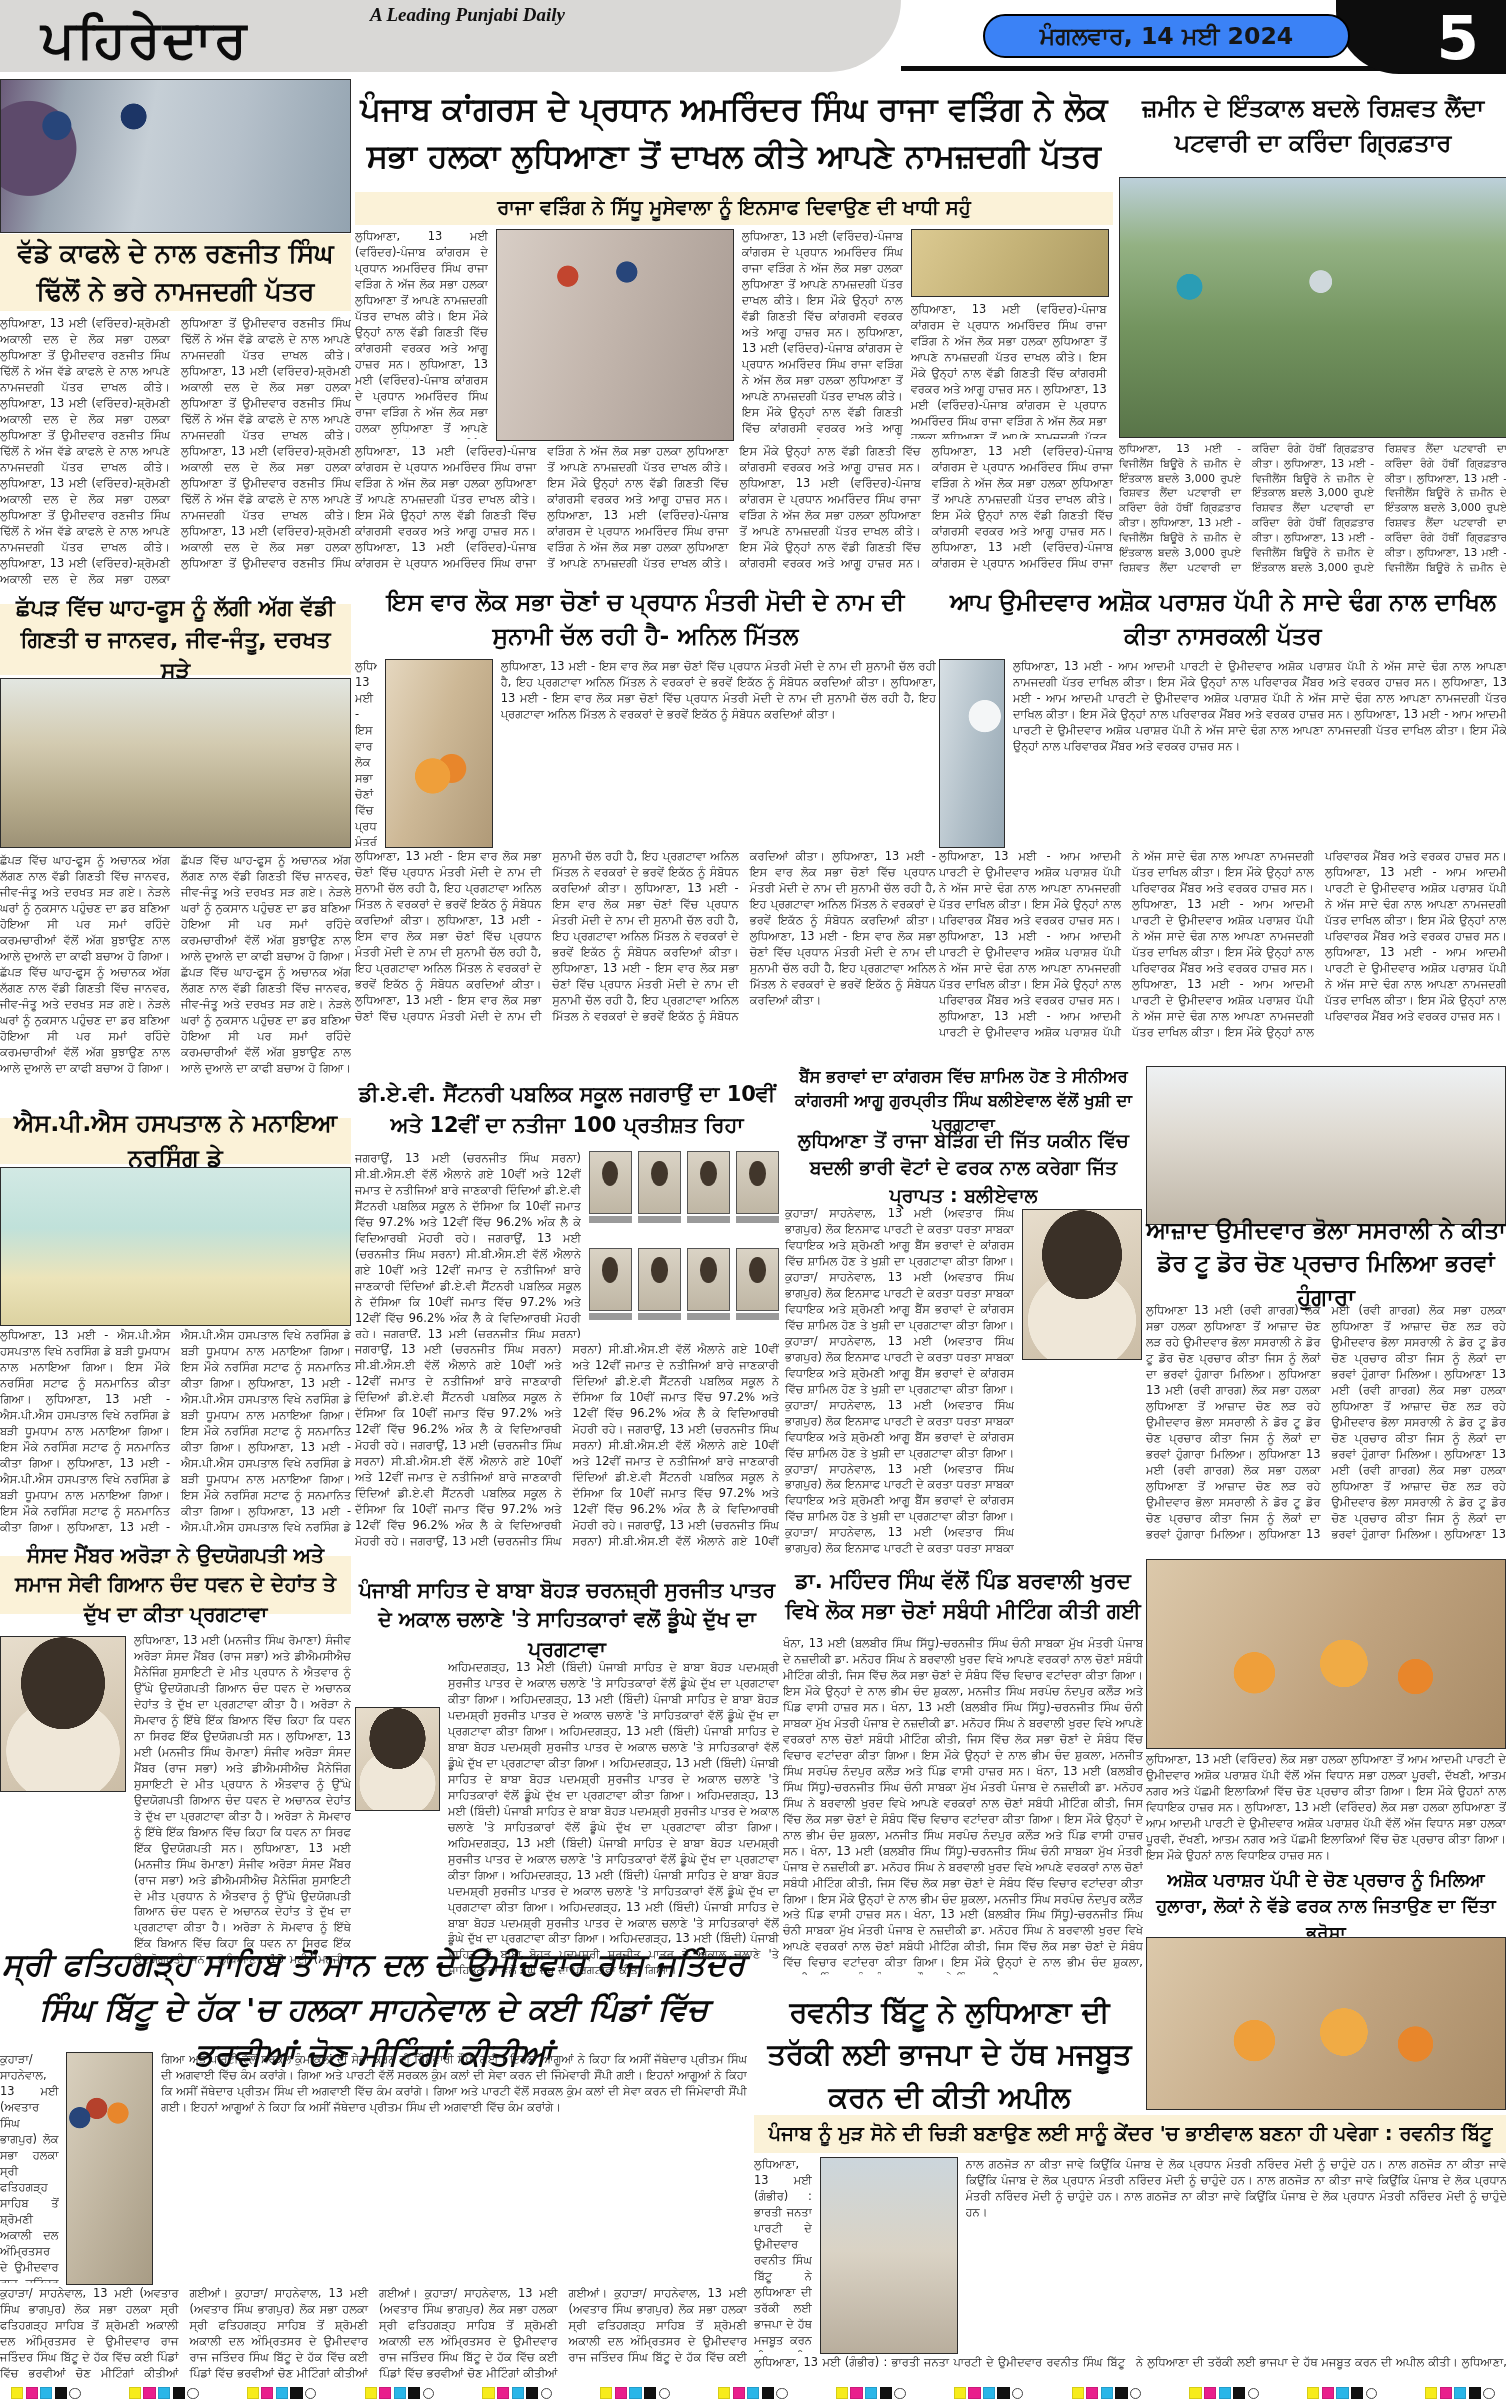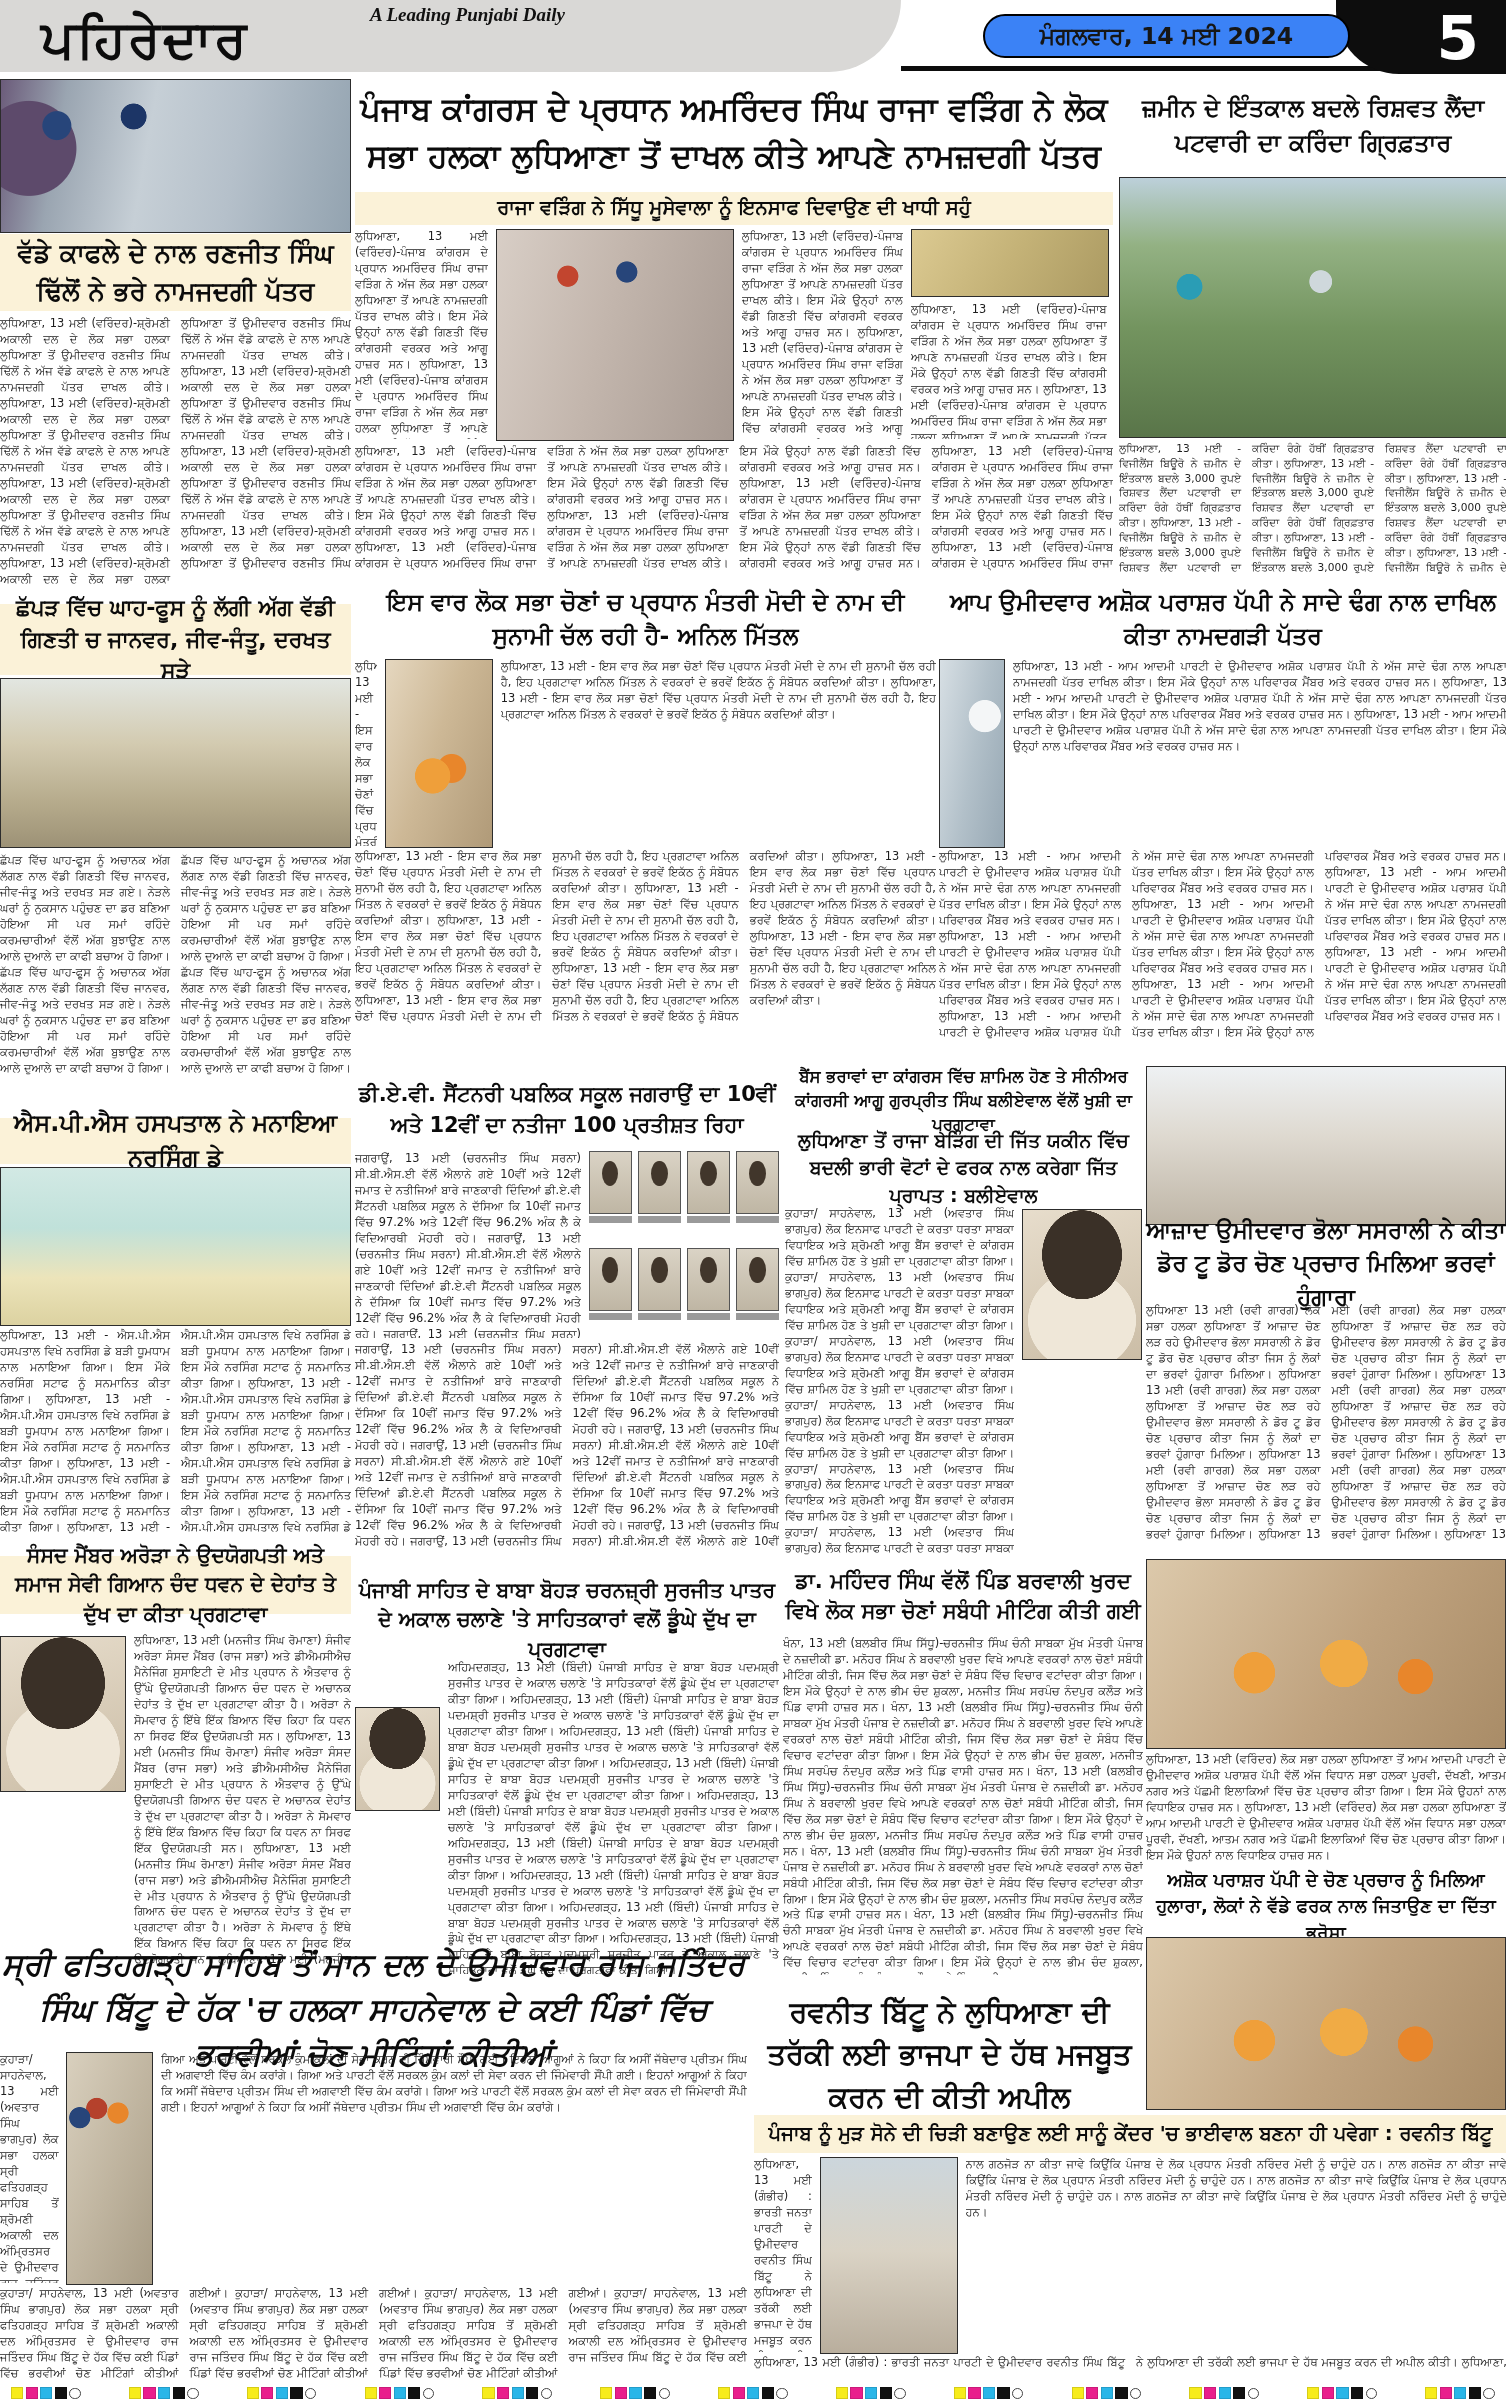--- a/index.html
+++ b/index.html
@@ -134,21 +134,21 @@
     <div class="abs hl" style="left:355px;top:582px;width:581px;height:74px;font-size:23.6px;">ਇਸ ਵਾਰ ਲੋਕ ਸਭਾ ਚੋਣਾਂ ਚ ਪ੍ਰਧਾਨ ਮੰਤਰੀ ਮੋਦੀ ਦੇ ਨਾਮ ਦੀ ਸੁਨਾਮੀ ਚੱਲ ਰਹੀ ਹੈ- ਅਨਿਲ ਮਿੱਤਲ</div>
     <div class="abs row" style="left:355px;top:659px;width:581px;height:187px;">
       <div class="bt" style="width:82px;height:187px;overflow:hidden;">ਲੁਧਿਆਣਾ, 13 ਮਈ - ਇਸ ਵਾਰ ਲੋਕ ਸਭਾ ਚੋਣਾਂ ਵਿੱਚ ਪ੍ਰਧਾਨ ਮੰਤਰੀ ਮੋਦੀ ਦੇ ਨਾਮ ਦੀ ਸੁਨਾਮੀ ਚੱਲ ਰਹੀ ਹੈ, ਇਹ ਪ੍ਰਗਟਾਵਾ ਅਨਿਲ ਮਿੱਤਲ ਨੇ ਵਰਕਰਾਂ ਦੇ ਭਰਵੇਂ ਇਕੱਠ ਨੂੰ ਸੰਬੋਧਨ ਕਰਦਿਆਂ ਕੀਤਾ।  ਲੁਧਿਆਣਾ, 13 ਮਈ - ਇਸ ਵਾਰ ਲੋਕ ਸਭਾ ਚੋਣਾਂ ਵਿੱਚ ਪ੍ਰਧਾਨ ਮੰਤਰੀ ਮੋਦੀ ਦੇ ਨਾਮ ਦੀ ਸੁਨਾਮੀ ਚੱਲ ਰਹੀ ਹੈ, ਇਹ ਪ੍ਰਗਟਾਵਾ ਅਨਿਲ ਮਿੱਤਲ ਨੇ ਵਰਕਰਾਂ ਦੇ ਭਰਵੇਂ ਇਕੱਠ ਨੂੰ ਸੰਬੋਧਨ ਕਰਦਿਆਂ ਕੀਤਾ। </div>
       <div class="ph ph-stage" style="width:389px;height:187px;"></div>
       <div class="bt grow" style="height:187px;overflow:hidden;">ਲੁਧਿਆਣਾ, 13 ਮਈ - ਇਸ ਵਾਰ ਲੋਕ ਸਭਾ ਚੋਣਾਂ ਵਿੱਚ ਪ੍ਰਧਾਨ ਮੰਤਰੀ ਮੋਦੀ ਦੇ ਨਾਮ ਦੀ ਸੁਨਾਮੀ ਚੱਲ ਰਹੀ ਹੈ, ਇਹ ਪ੍ਰਗਟਾਵਾ ਅਨਿਲ ਮਿੱਤਲ ਨੇ ਵਰਕਰਾਂ ਦੇ ਭਰਵੇਂ ਇਕੱਠ ਨੂੰ ਸੰਬੋਧਨ ਕਰਦਿਆਂ ਕੀਤਾ।  ਲੁਧਿਆਣਾ, 13 ਮਈ - ਇਸ ਵਾਰ ਲੋਕ ਸਭਾ ਚੋਣਾਂ ਵਿੱਚ ਪ੍ਰਧਾਨ ਮੰਤਰੀ ਮੋਦੀ ਦੇ ਨਾਮ ਦੀ ਸੁਨਾਮੀ ਚੱਲ ਰਹੀ ਹੈ, ਇਹ ਪ੍ਰਗਟਾਵਾ ਅਨਿਲ ਮਿੱਤਲ ਨੇ ਵਰਕਰਾਂ ਦੇ ਭਰਵੇਂ ਇਕੱਠ ਨੂੰ ਸੰਬੋਧਨ ਕਰਦਿਆਂ ਕੀਤਾ। </div>
     </div>
     <div class="abs bt c3" style="left:355px;top:849px;width:581px;height:236px;">ਲੁਧਿਆਣਾ, 13 ਮਈ - ਇਸ ਵਾਰ ਲੋਕ ਸਭਾ ਚੋਣਾਂ ਵਿੱਚ ਪ੍ਰਧਾਨ ਮੰਤਰੀ ਮੋਦੀ ਦੇ ਨਾਮ ਦੀ ਸੁਨਾਮੀ ਚੱਲ ਰਹੀ ਹੈ, ਇਹ ਪ੍ਰਗਟਾਵਾ ਅਨਿਲ ਮਿੱਤਲ ਨੇ ਵਰਕਰਾਂ ਦੇ ਭਰਵੇਂ ਇਕੱਠ ਨੂੰ ਸੰਬੋਧਨ ਕਰਦਿਆਂ ਕੀਤਾ।  ਲੁਧਿਆਣਾ, 13 ਮਈ - ਇਸ ਵਾਰ ਲੋਕ ਸਭਾ ਚੋਣਾਂ ਵਿੱਚ ਪ੍ਰਧਾਨ ਮੰਤਰੀ ਮੋਦੀ ਦੇ ਨਾਮ ਦੀ ਸੁਨਾਮੀ ਚੱਲ ਰਹੀ ਹੈ, ਇਹ ਪ੍ਰਗਟਾਵਾ ਅਨਿਲ ਮਿੱਤਲ ਨੇ ਵਰਕਰਾਂ ਦੇ ਭਰਵੇਂ ਇਕੱਠ ਨੂੰ ਸੰਬੋਧਨ ਕਰਦਿਆਂ ਕੀਤਾ।  ਲੁਧਿਆਣਾ, 13 ਮਈ - ਇਸ ਵਾਰ ਲੋਕ ਸਭਾ ਚੋਣਾਂ ਵਿੱਚ ਪ੍ਰਧਾਨ ਮੰਤਰੀ ਮੋਦੀ ਦੇ ਨਾਮ ਦੀ ਸੁਨਾਮੀ ਚੱਲ ਰਹੀ ਹੈ, ਇਹ ਪ੍ਰਗਟਾਵਾ ਅਨਿਲ ਮਿੱਤਲ ਨੇ ਵਰਕਰਾਂ ਦੇ ਭਰਵੇਂ ਇਕੱਠ ਨੂੰ ਸੰਬੋਧਨ ਕਰਦਿਆਂ ਕੀਤਾ।  ਲੁਧਿਆਣਾ, 13 ਮਈ - ਇਸ ਵਾਰ ਲੋਕ ਸਭਾ ਚੋਣਾਂ ਵਿੱਚ ਪ੍ਰਧਾਨ ਮੰਤਰੀ ਮੋਦੀ ਦੇ ਨਾਮ ਦੀ ਸੁਨਾਮੀ ਚੱਲ ਰਹੀ ਹੈ, ਇਹ ਪ੍ਰਗਟਾਵਾ ਅਨਿਲ ਮਿੱਤਲ ਨੇ ਵਰਕਰਾਂ ਦੇ ਭਰਵੇਂ ਇਕੱਠ ਨੂੰ ਸੰਬੋਧਨ ਕਰਦਿਆਂ ਕੀਤਾ।  ਲੁਧਿਆਣਾ, 13 ਮਈ - ਇਸ ਵਾਰ ਲੋਕ ਸਭਾ ਚੋਣਾਂ ਵਿੱਚ ਪ੍ਰਧਾਨ ਮੰਤਰੀ ਮੋਦੀ ਦੇ ਨਾਮ ਦੀ ਸੁਨਾਮੀ ਚੱਲ ਰਹੀ ਹੈ, ਇਹ ਪ੍ਰਗਟਾਵਾ ਅਨਿਲ ਮਿੱਤਲ ਨੇ ਵਰਕਰਾਂ ਦੇ ਭਰਵੇਂ ਇਕੱਠ ਨੂੰ ਸੰਬੋਧਨ ਕਰਦਿਆਂ ਕੀਤਾ।  ਲੁਧਿਆਣਾ, 13 ਮਈ - ਇਸ ਵਾਰ ਲੋਕ ਸਭਾ ਚੋਣਾਂ ਵਿੱਚ ਪ੍ਰਧਾਨ ਮੰਤਰੀ ਮੋਦੀ ਦੇ ਨਾਮ ਦੀ ਸੁਨਾਮੀ ਚੱਲ ਰਹੀ ਹੈ, ਇਹ ਪ੍ਰਗਟਾਵਾ ਅਨਿਲ ਮਿੱਤਲ ਨੇ ਵਰਕਰਾਂ ਦੇ ਭਰਵੇਂ ਇਕੱਠ ਨੂੰ ਸੰਬੋਧਨ ਕਰਦਿਆਂ ਕੀਤਾ।  ਲੁਧਿਆਣਾ, 13 ਮਈ - ਇਸ ਵਾਰ ਲੋਕ ਸਭਾ ਚੋਣਾਂ ਵਿੱਚ ਪ੍ਰਧਾਨ ਮੰਤਰੀ ਮੋਦੀ ਦੇ ਨਾਮ ਦੀ ਸੁਨਾਮੀ ਚੱਲ ਰਹੀ ਹੈ, ਇਹ ਪ੍ਰਗਟਾਵਾ ਅਨਿਲ ਮਿੱਤਲ ਨੇ ਵਰਕਰਾਂ ਦੇ ਭਰਵੇਂ ਇਕੱਠ ਨੂੰ ਸੰਬੋਧਨ ਕਰਦਿਆਂ ਕੀਤਾ। </div>
   </section>
 
   <section>
-    <div class="abs hl" style="left:939px;top:582px;width:568px;height:74px;font-size:23.6px;">ਆਪ ਉਮੀਦਵਾਰ ਅਸ਼ੋਕ ਪਰਾਸ਼ਰ ਪੱਪੀ ਨੇ ਸਾਦੇ ਢੰਗ ਨਾਲ ਦਾਖਿਲ ਕੀਤਾ ਨਾਮਦਗੜੀ ਪੱਤਰ</div>
+    <div class="abs hl" style="left:939px;top:582px;width:568px;height:74px;font-size:23.6px;">ਆਪ ਉਮੀਦਵਾਰ ਅਸ਼ੋਕ ਪਰਾਸ਼ਰ ਪੱਪੀ ਨੇ ਸਾਦੇ ਢੰਗ ਨਾਲ ਦਾਖਿਲ ਕੀਤਾ ਨਾਸਰਕਲੀ ਪੱਤਰ</div>
     <div class="abs row" style="left:939px;top:659px;width:568px;height:187px;">
       <div class="ph ph-office3" style="width:338px;height:187px;"></div>
       <div class="bt grow" style="height:187px;overflow:hidden;">ਲੁਧਿਆਣਾ, 13 ਮਈ - ਆਮ ਆਦਮੀ ਪਾਰਟੀ ਦੇ ਉਮੀਦਵਾਰ ਅਸ਼ੋਕ ਪਰਾਸ਼ਰ ਪੱਪੀ ਨੇ ਅੱਜ ਸਾਦੇ ਢੰਗ ਨਾਲ ਆਪਣਾ ਨਾਮਜਦਗੀ ਪੱਤਰ ਦਾਖਿਲ ਕੀਤਾ। ਇਸ ਮੌਕੇ ਉਨ੍ਹਾਂ ਨਾਲ ਪਰਿਵਾਰਕ ਮੈਂਬਰ ਅਤੇ ਵਰਕਰ ਹਾਜ਼ਰ ਸਨ।  ਲੁਧਿਆਣਾ, 13 ਮਈ - ਆਮ ਆਦਮੀ ਪਾਰਟੀ ਦੇ ਉਮੀਦਵਾਰ ਅਸ਼ੋਕ ਪਰਾਸ਼ਰ ਪੱਪੀ ਨੇ ਅੱਜ ਸਾਦੇ ਢੰਗ ਨਾਲ ਆਪਣਾ ਨਾਮਜਦਗੀ ਪੱਤਰ ਦਾਖਿਲ ਕੀਤਾ। ਇਸ ਮੌਕੇ ਉਨ੍ਹਾਂ ਨਾਲ ਪਰਿਵਾਰਕ ਮੈਂਬਰ ਅਤੇ ਵਰਕਰ ਹਾਜ਼ਰ ਸਨ।  ਲੁਧਿਆਣਾ, 13 ਮਈ - ਆਮ ਆਦਮੀ ਪਾਰਟੀ ਦੇ ਉਮੀਦਵਾਰ ਅਸ਼ੋਕ ਪਰਾਸ਼ਰ ਪੱਪੀ ਨੇ ਅੱਜ ਸਾਦੇ ਢੰਗ ਨਾਲ ਆਪਣਾ ਨਾਮਜਦਗੀ ਪੱਤਰ ਦਾਖਿਲ ਕੀਤਾ। ਇਸ ਮੌਕੇ ਉਨ੍ਹਾਂ ਨਾਲ ਪਰਿਵਾਰਕ ਮੈਂਬਰ ਅਤੇ ਵਰਕਰ ਹਾਜ਼ਰ ਸਨ। </div>
     </div>
     <div class="abs bt c3" style="left:939px;top:849px;width:568px;height:236px;">ਲੁਧਿਆਣਾ, 13 ਮਈ - ਆਮ ਆਦਮੀ ਪਾਰਟੀ ਦੇ ਉਮੀਦਵਾਰ ਅਸ਼ੋਕ ਪਰਾਸ਼ਰ ਪੱਪੀ ਨੇ ਅੱਜ ਸਾਦੇ ਢੰਗ ਨਾਲ ਆਪਣਾ ਨਾਮਜਦਗੀ ਪੱਤਰ ਦਾਖਿਲ ਕੀਤਾ। ਇਸ ਮੌਕੇ ਉਨ੍ਹਾਂ ਨਾਲ ਪਰਿਵਾਰਕ ਮੈਂਬਰ ਅਤੇ ਵਰਕਰ ਹਾਜ਼ਰ ਸਨ।  ਲੁਧਿਆਣਾ, 13 ਮਈ - ਆਮ ਆਦਮੀ ਪਾਰਟੀ ਦੇ ਉਮੀਦਵਾਰ ਅਸ਼ੋਕ ਪਰਾਸ਼ਰ ਪੱਪੀ ਨੇ ਅੱਜ ਸਾਦੇ ਢੰਗ ਨਾਲ ਆਪਣਾ ਨਾਮਜਦਗੀ ਪੱਤਰ ਦਾਖਿਲ ਕੀਤਾ। ਇਸ ਮੌਕੇ ਉਨ੍ਹਾਂ ਨਾਲ ਪਰਿਵਾਰਕ ਮੈਂਬਰ ਅਤੇ ਵਰਕਰ ਹਾਜ਼ਰ ਸਨ।  ਲੁਧਿਆਣਾ, 13 ਮਈ - ਆਮ ਆਦਮੀ ਪਾਰਟੀ ਦੇ ਉਮੀਦਵਾਰ ਅਸ਼ੋਕ ਪਰਾਸ਼ਰ ਪੱਪੀ ਨੇ ਅੱਜ ਸਾਦੇ ਢੰਗ ਨਾਲ ਆਪਣਾ ਨਾਮਜਦਗੀ ਪੱਤਰ ਦਾਖਿਲ ਕੀਤਾ। ਇਸ ਮੌਕੇ ਉਨ੍ਹਾਂ ਨਾਲ ਪਰਿਵਾਰਕ ਮੈਂਬਰ ਅਤੇ ਵਰਕਰ ਹਾਜ਼ਰ ਸਨ।  ਲੁਧਿਆਣਾ, 13 ਮਈ - ਆਮ ਆਦਮੀ ਪਾਰਟੀ ਦੇ ਉਮੀਦਵਾਰ ਅਸ਼ੋਕ ਪਰਾਸ਼ਰ ਪੱਪੀ ਨੇ ਅੱਜ ਸਾਦੇ ਢੰਗ ਨਾਲ ਆਪਣਾ ਨਾਮਜਦਗੀ ਪੱਤਰ ਦਾਖਿਲ ਕੀਤਾ। ਇਸ ਮੌਕੇ ਉਨ੍ਹਾਂ ਨਾਲ ਪਰਿਵਾਰਕ ਮੈਂਬਰ ਅਤੇ ਵਰਕਰ ਹਾਜ਼ਰ ਸਨ।  ਲੁਧਿਆਣਾ, 13 ਮਈ - ਆਮ ਆਦਮੀ ਪਾਰਟੀ ਦੇ ਉਮੀਦਵਾਰ ਅਸ਼ੋਕ ਪਰਾਸ਼ਰ ਪੱਪੀ ਨੇ ਅੱਜ ਸਾਦੇ ਢੰਗ ਨਾਲ ਆਪਣਾ ਨਾਮਜਦਗੀ ਪੱਤਰ ਦਾਖਿਲ ਕੀਤਾ। ਇਸ ਮੌਕੇ ਉਨ੍ਹਾਂ ਨਾਲ ਪਰਿਵਾਰਕ ਮੈਂਬਰ ਅਤੇ ਵਰਕਰ ਹਾਜ਼ਰ ਸਨ।  ਲੁਧਿਆਣਾ, 13 ਮਈ - ਆਮ ਆਦਮੀ ਪਾਰਟੀ ਦੇ ਉਮੀਦਵਾਰ ਅਸ਼ੋਕ ਪਰਾਸ਼ਰ ਪੱਪੀ ਨੇ ਅੱਜ ਸਾਦੇ ਢੰਗ ਨਾਲ ਆਪਣਾ ਨਾਮਜਦਗੀ ਪੱਤਰ ਦਾਖਿਲ ਕੀਤਾ। ਇਸ ਮੌਕੇ ਉਨ੍ਹਾਂ ਨਾਲ ਪਰਿਵਾਰਕ ਮੈਂਬਰ ਅਤੇ ਵਰਕਰ ਹਾਜ਼ਰ ਸਨ।  ਲੁਧਿਆਣਾ, 13 ਮਈ - ਆਮ ਆਦਮੀ ਪਾਰਟੀ ਦੇ ਉਮੀਦਵਾਰ ਅਸ਼ੋਕ ਪਰਾਸ਼ਰ ਪੱਪੀ ਨੇ ਅੱਜ ਸਾਦੇ ਢੰਗ ਨਾਲ ਆਪਣਾ ਨਾਮਜਦਗੀ ਪੱਤਰ ਦਾਖਿਲ ਕੀਤਾ। ਇਸ ਮੌਕੇ ਉਨ੍ਹਾਂ ਨਾਲ ਪਰਿਵਾਰਕ ਮੈਂਬਰ ਅਤੇ ਵਰਕਰ ਹਾਜ਼ਰ ਸਨ। </div>
   </section>
 
   <section>
     <div class="abs hl cream" style="left:0;top:1118px;width:351px;height:46px;font-size:24px;">ਐਸ.ਪੀ.ਐਸ ਹਸਪਤਾਲ ਨੇ ਮਨਾਇਆ ਨਰਸਿੰਗ ਡੇ</div>
     <div class="abs ph ph-hospital" style="left:0;top:1167px;width:351px;height:159px;"></div>

